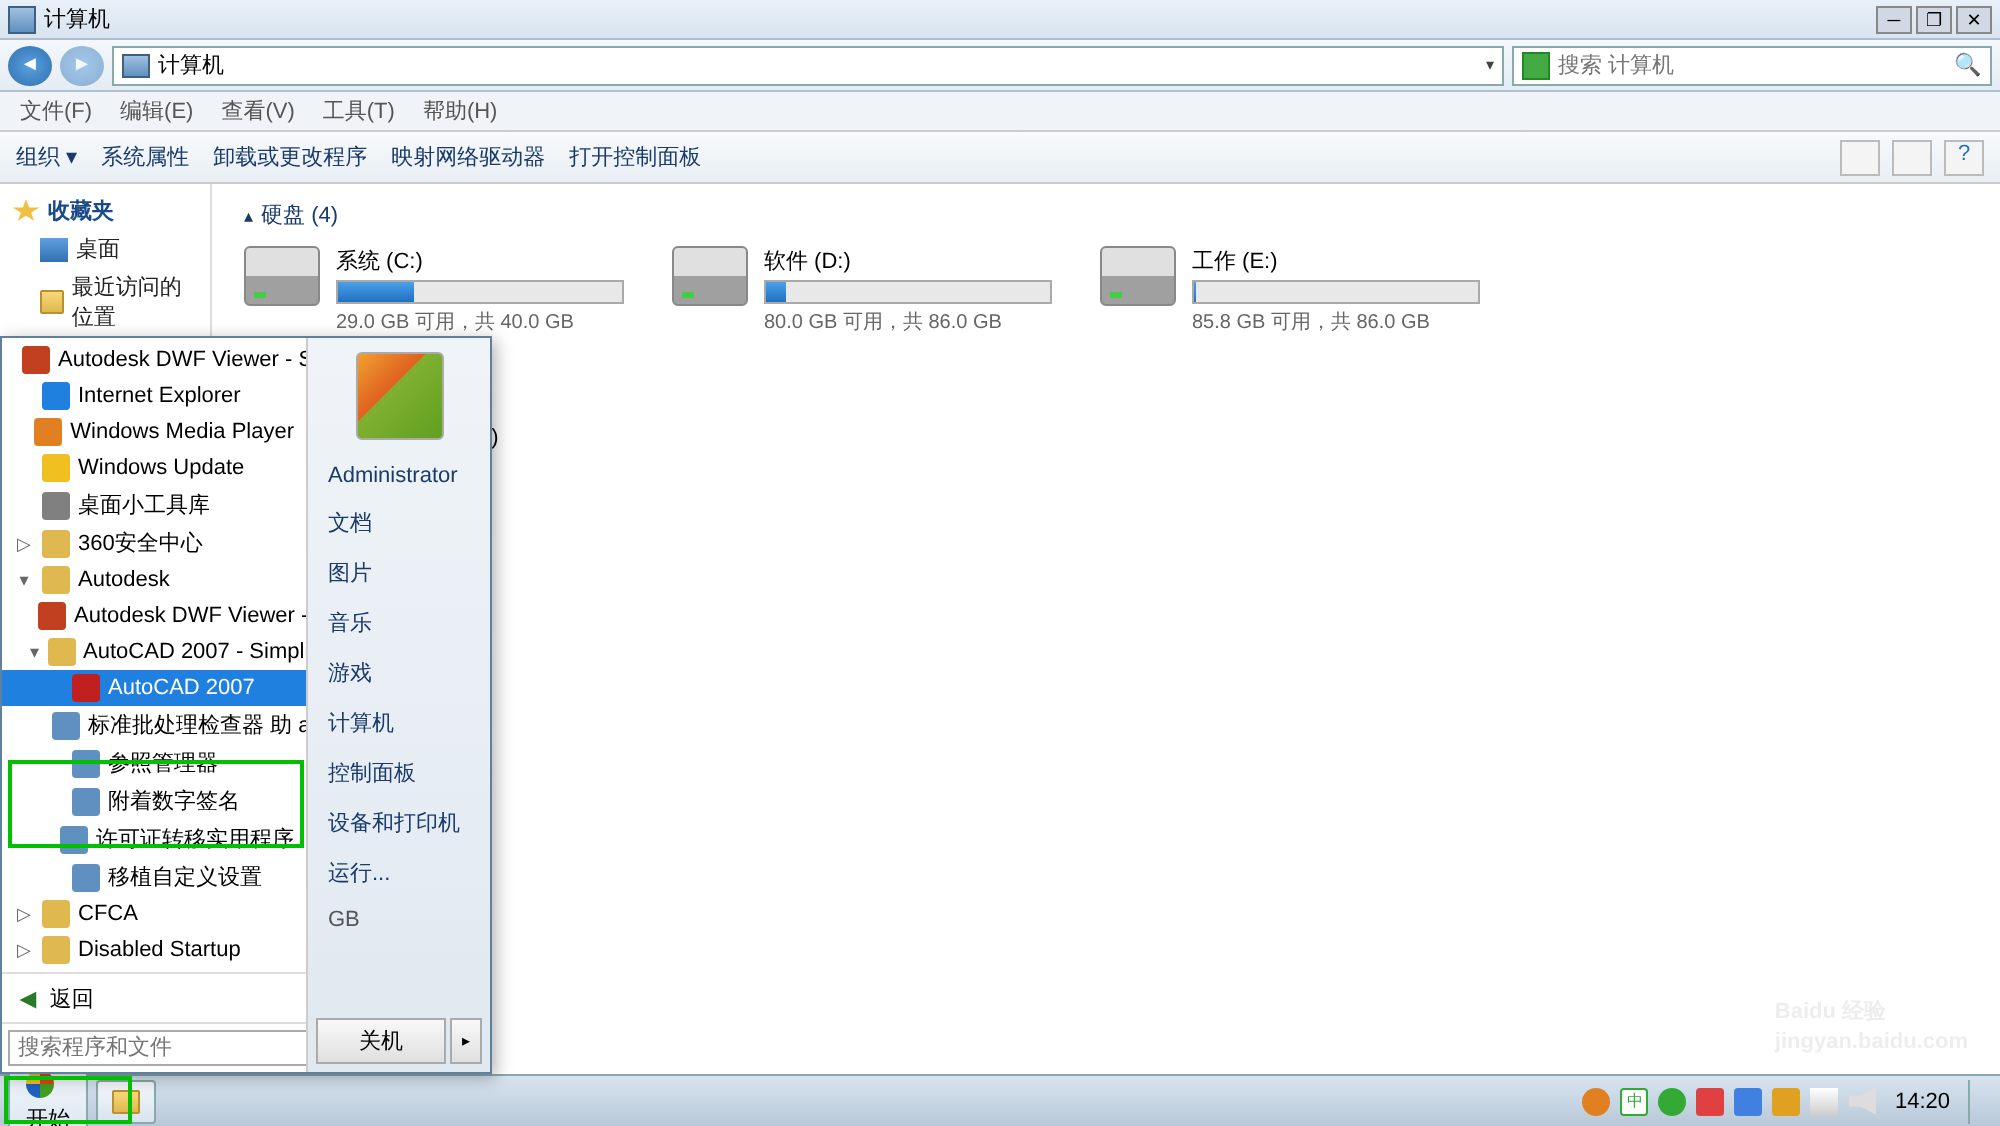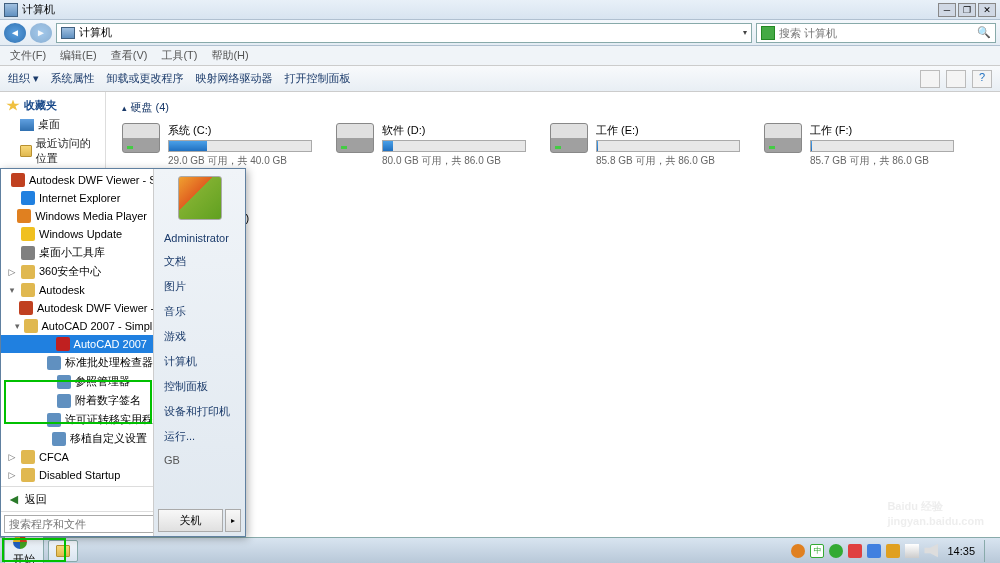--- a/index.html
+++ b/index.html
@@ -61,21 +61,21 @@
 .drive-bar { height: 12px; background: #e8e8e8; border: 1px solid #aaa; position: relative; margin-bottom: 2px; }
 .drive-fill { height: 100%; background: linear-gradient(#4aa0e8, #2070c0); }
 .drive-text { font-size: 10px; color: #666; }
 
 
 .startmenu { position: absolute; left: 0; bottom: 26px; width: 246px; background: #fff; border: 1px solid #6080a0; box-shadow: 2px 2px 8px rgba(0,0,0,0.3); display: flex; z-index: 100; }
 .sm-left { width: 152px; background: #fff; display: flex; flex-direction: column; }
 .sm-programs { flex: 1; overflow: hidden; padding: 2px 0; }
 .sm-prog { display: flex; align-items: center; gap: 4px; padding: 2px 6px; cursor: pointer; font-size: 10px; white-space: nowrap; overflow: hidden; }
 .sm-prog.indent1 { padding-left: 14px; }
-.sm-prog.indent2 { padding-left: 42px; }
+.sm-prog.indent2 { padding-left: 21px; }
 .sm-prog.sel { background: #2080e0; color: #fff; }
 .sm-prog .pic { width: 14px; height: 14px; flex-shrink: 0; }
 .sm-back { padding: 4px 6px; border-top: 1px solid #ddd; display: flex; align-items: center; gap: 4px; cursor: pointer; }
 .sm-back .arr { color: #2a7a2a; font-size: 14px; }
 .sm-search { padding: 3px; border-top: 1px solid #ddd; display: flex; gap: 2px; }
 .sm-search input { flex: 1; border: 1px solid #aaa; padding: 2px 4px; font-size: 11px; color: #888; }
 .sm-search .sbtn { width: 22px; background: #2070c0; color: #fff; display: flex; align-items: center; justify-content: center; font-size: 10px; }
 .sm-right { width: 94px; background: linear-gradient(#f0f4f8, #e0e8f0); border-left: 1px solid #ccc; display: flex; flex-direction: column; }
 .sm-avatar { height: 58px; display: flex; align-items: center; justify-content: center; }
 .sm-avatar .av { width: 44px; height: 44px; background: linear-gradient(135deg, #f0a030, #e06020 40%, #80b030 40%, #60a020); border: 1px solid #aaa; border-radius: 3px; }
@@ -242,30 +242,20 @@
     </div>
           </div>
           <div class="drive">
             <div class="drive-icon"></div>
     <div class="drive-info">
       <div class="drive-name">工作 (E:)</div>
       <div class="drive-bar">
                 <div class="drive-fill" style="width:1%"></div>
               </div>
       <div class="drive-text">85.8 GB 可用，共 86.0 GB</div>
-    </div>
-          </div>
-          <div class="drive">
-            <div class="drive-icon"></div>
-    <div class="drive-info">
-      <div class="drive-name">工作 (F:)</div>
-      <div class="drive-bar">
-                <div class="drive-fill" style="width:1%"></div>
-              </div>
-      <div class="drive-text">85.7 GB 可用，共 86.0 GB</div>
     </div>
           </div>
         </div>
     </div>
     <div class="section">
       <div class="section-hdr">
           <span class="tri">▴</span>
           <span>有可移动存储的设备 (1)</span>
         </div>
       <div class="drives">
@@ -414,21 +404,21 @@
     </div>
   <div class="tray">
     <span class="tic" style="background:#e08020;border-radius:50%;"></span>
     <span class="tic" style="background:#fff;border:1px solid #3a3;border-radius:2px;color:#3a3;font-size:8px;text-align:center;">中</span>
     <span class="tic" style="background:#3a3;border-radius:50%;"></span>
     <span class="tic" style="background:#e04040;border-radius:2px;"></span>
     <span class="tic" style="background:#4080e0;border-radius:2px;"></span>
     <span class="tic" style="background:#e0a020;border-radius:2px;"></span>
     <span class="tic" style="background:linear-gradient(#fff,#ccc);"></span>
     <span class="tic" style="background:#ddd;clip-path:polygon(0 30%,40% 30%,100% 0,100% 100%,40% 70%,0 70%);"></span>
-    <span class="clock">14:35</span>
+    <span class="clock">14:20</span>
     <div style="width:8px;height:22px;border-left:1px solid #8aa;"></div>
   </div>
 </div>
 
 <div class="watermark">
   <span>Baidu 经验</span>
   <span class="sub">jingyan.baidu.com</span>
 </div>
 
 </body></html>

